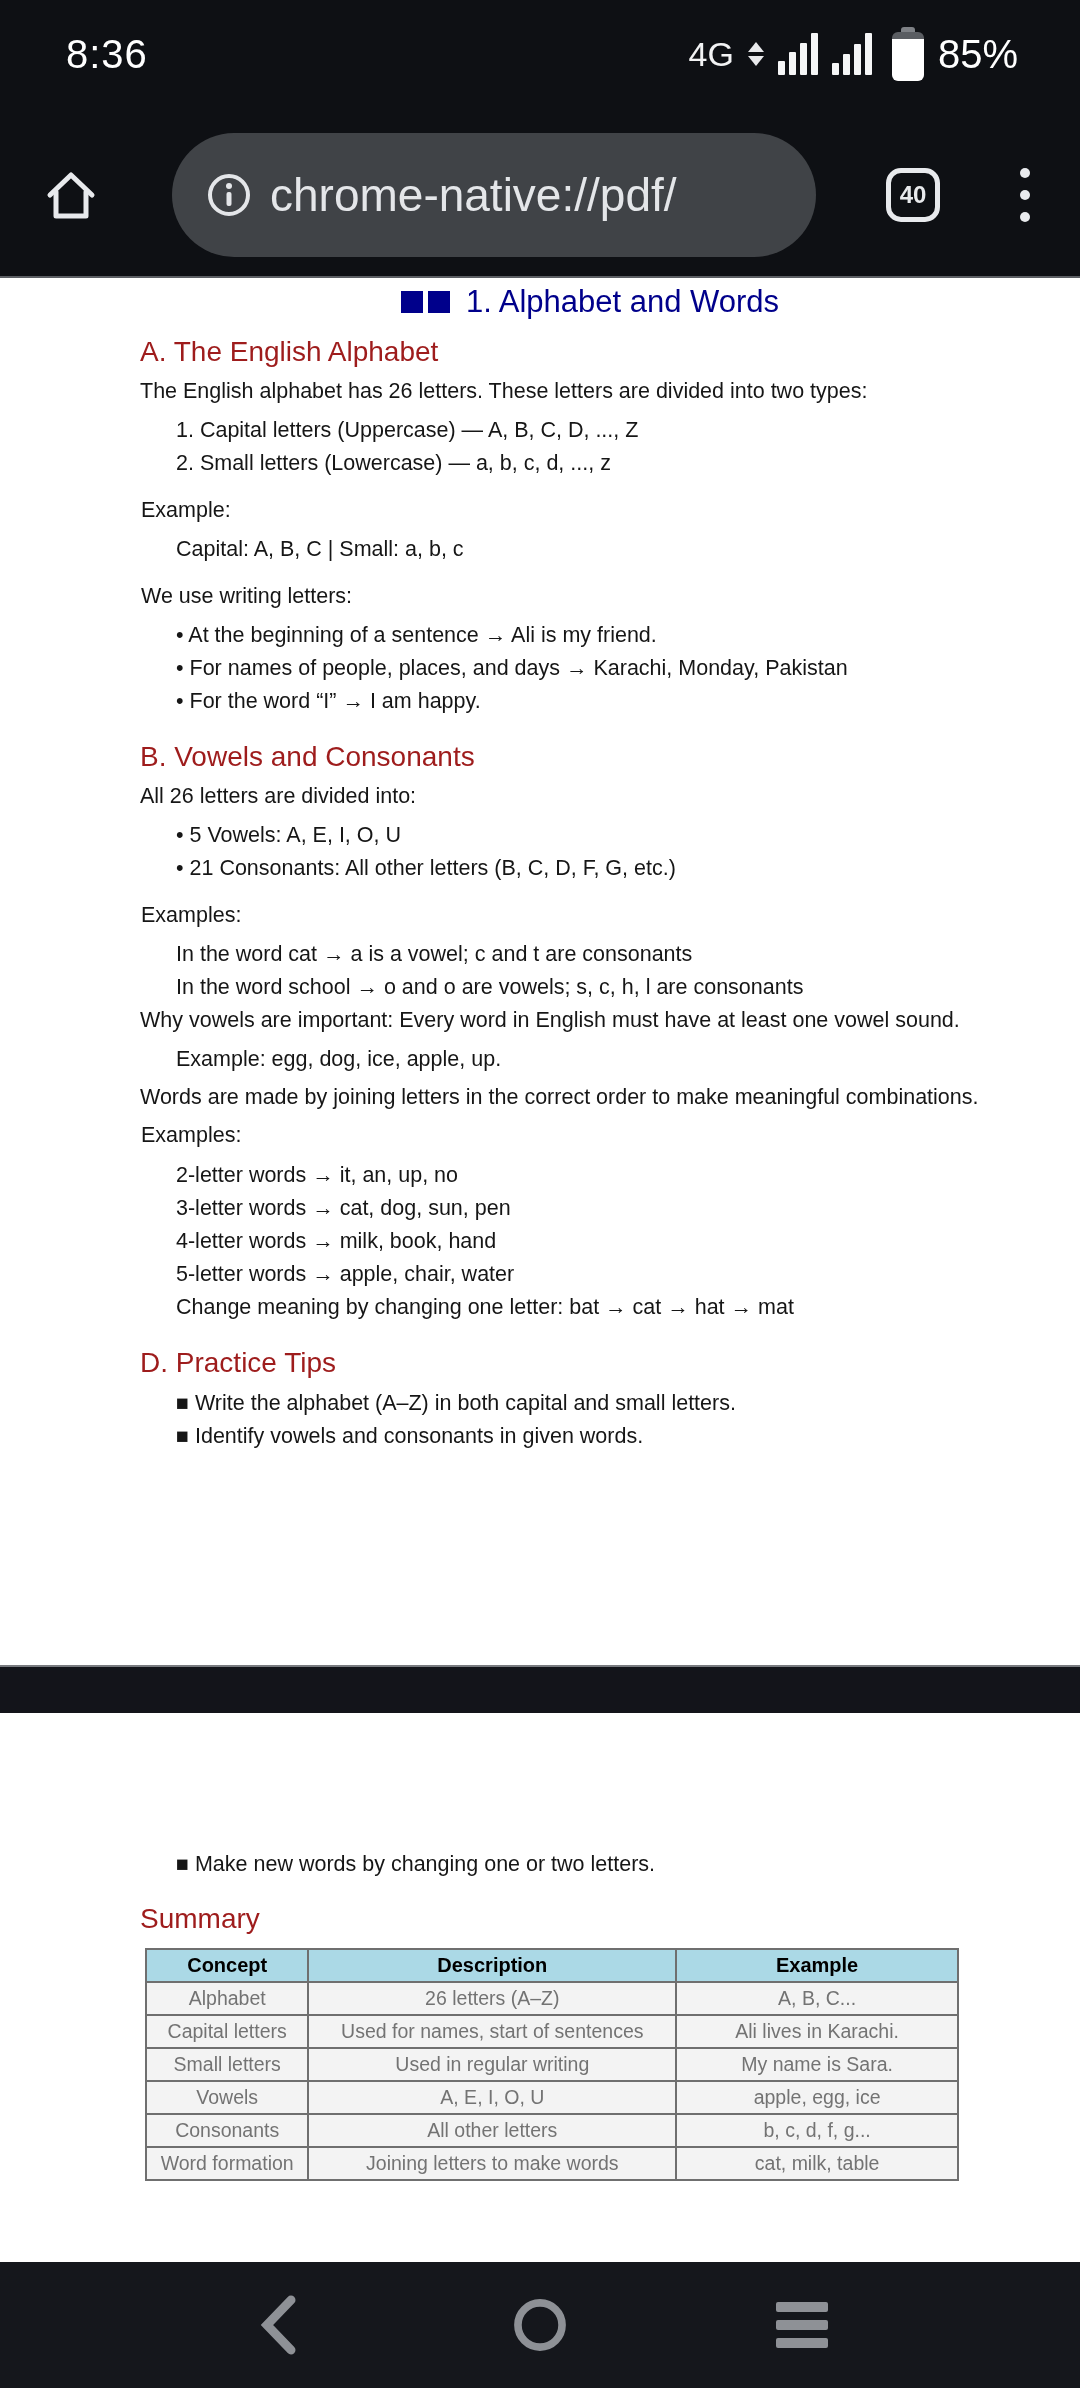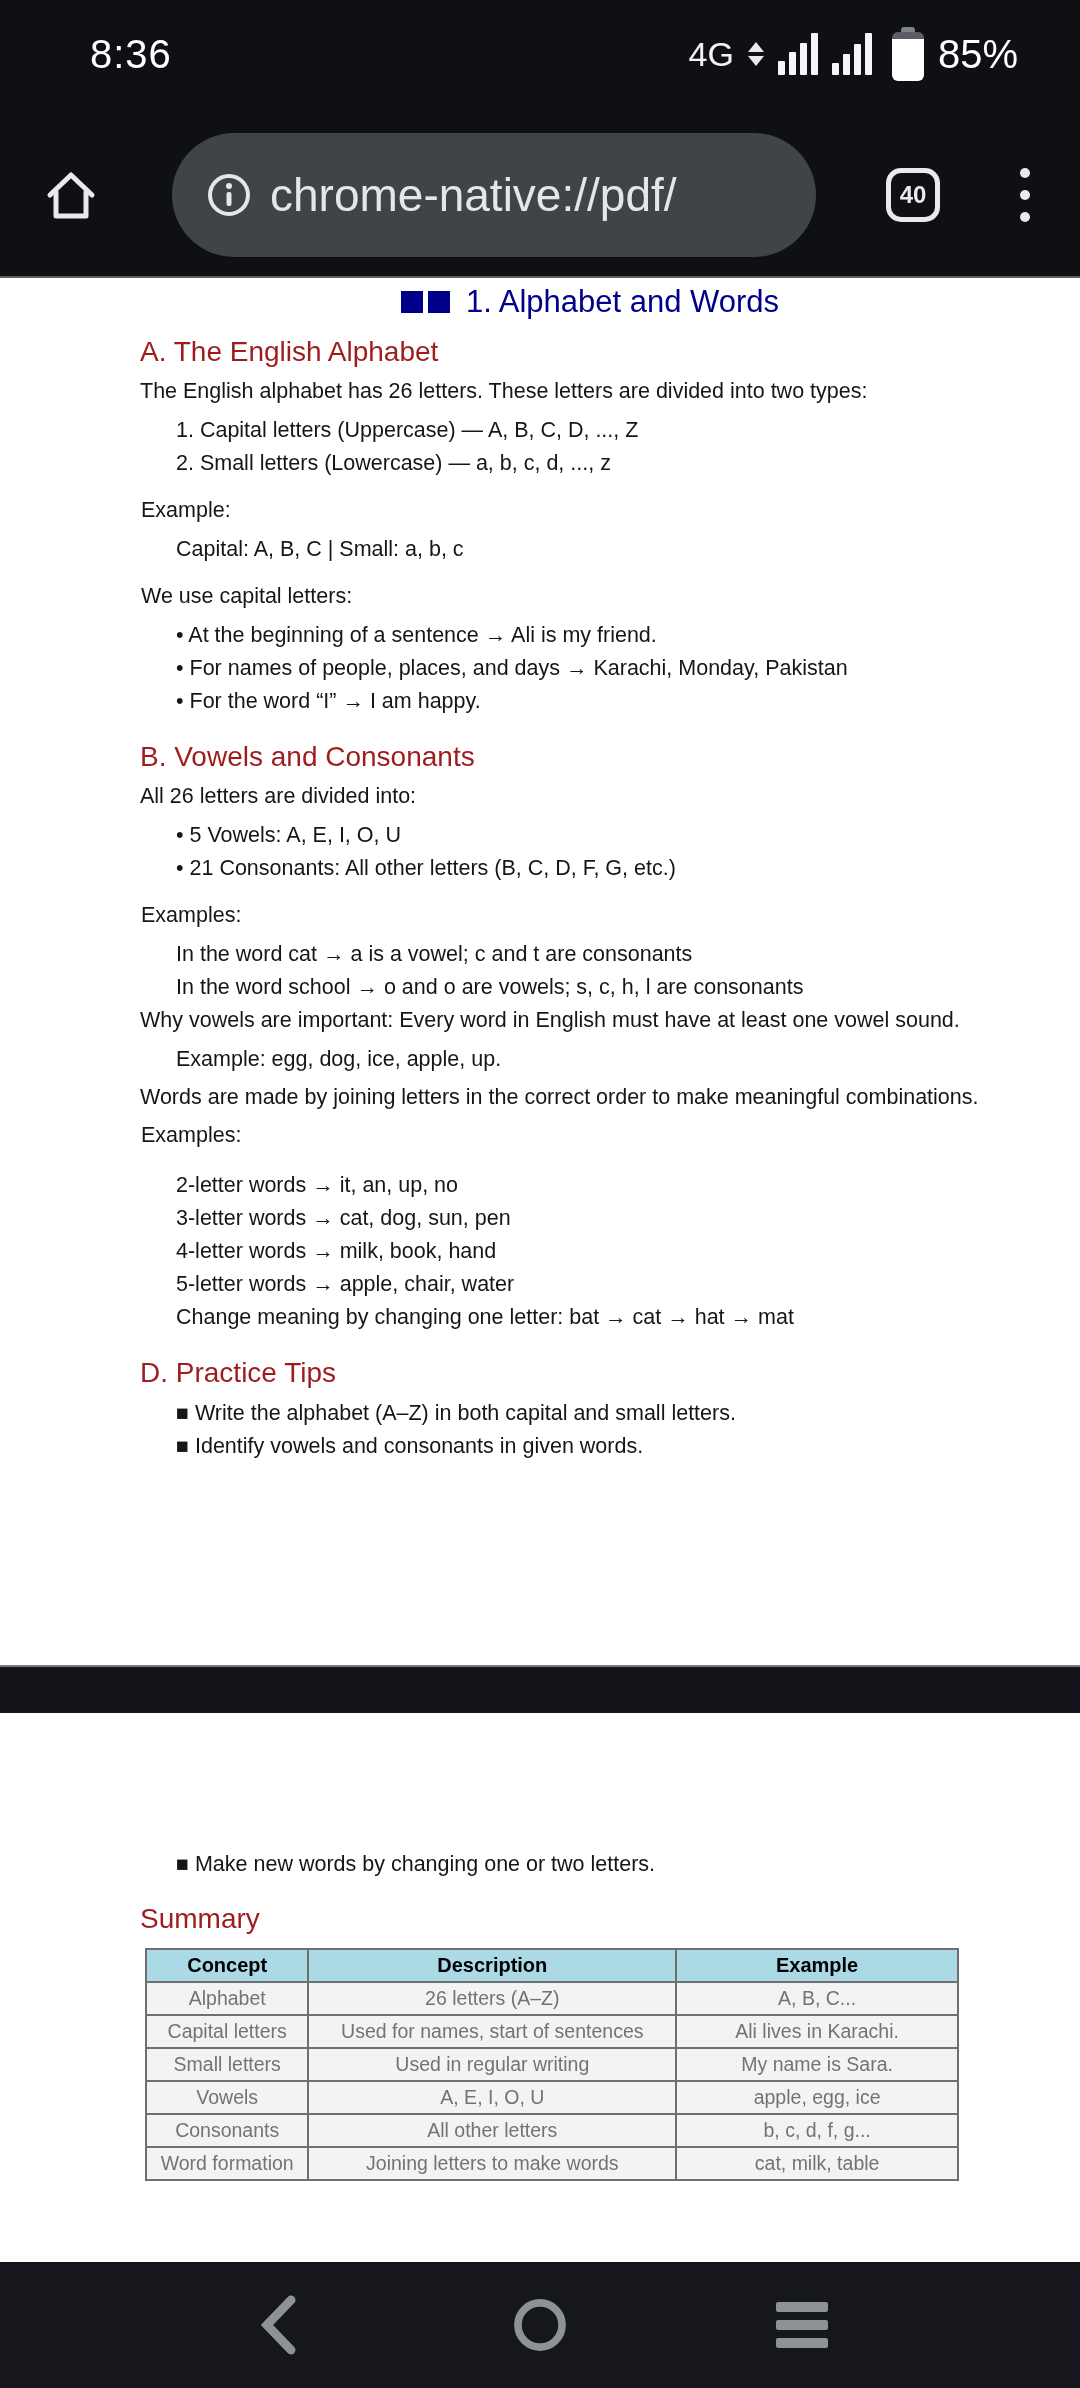--- a/index.html
+++ b/index.html
@@ -5,21 +5,21 @@
   html,body{margin:0;padding:0;background:#000;}
   .screen{position:relative;width:1080px;height:2388px;overflow:hidden;
           font-family:"Liberation Sans","DejaVu Sans",sans-serif;background:#fff;}
 
   
   .chrome{position:absolute;top:0;left:0;width:1080px;height:278px;
           background:var(--chrome_bg,#0e1014);box-sizing:border-box;
           border-bottom:2px solid #5c5f64;}
   .status-bar{height:90px;display:flex;align-items:center;justify-content:space-between;
               padding:18px 62px 0 66px;box-sizing:border-box;}
-  .time{color:#fff;font-size:40px;font-weight:500;letter-spacing:1px;margin-left:24px;}
+  .time{color:#fff;font-size:40px;font-weight:500;letter-spacing:1px;}
   .status-right{display:flex;align-items:center;gap:14px;}
   .net-label{color:#f2f3f4;font-size:34px;font-weight:500;}
   .updown{display:flex;flex-direction:column;gap:4px;align-items:center;}
   .tri-up{width:0;height:0;border-left:8px solid transparent;border-right:8px solid transparent;
           border-bottom:10px solid #e9eaec;}
   .tri-down{width:0;height:0;border-left:8px solid transparent;border-right:8px solid transparent;
             border-top:10px solid #e9eaec;}
   .sig{display:flex;align-items:flex-end;gap:4px;height:42px;}
   .sig i{display:block;width:7px;background:#f5f6f7;border-radius:1px;}
   .battery{position:relative;width:32px;height:54px;margin-left:6px;}
@@ -57,21 +57,21 @@
   .h2{font-size:28px;font-weight:400;line-height:36px;color:var(--heading_red,#9e1c1c);
       margin:21px 0 0 0;}
   .h2.first{margin-top:14px;}
   .p{font-size:21.5px;line-height:33px;margin:5px 0 0 0;}
   .p.flush{margin-top:0;}
   .label{font-size:21.5px;line-height:33px;margin:14px 0 0 1px;}
   .label.tight{margin-top:5px;}
   .indent{padding-left:36px;}
   .li{font-size:21.5px;line-height:33px;margin:0;}
   .li.gap{margin-top:6px;}
-  .li.gap7{margin-top:17px;}
+  .li.gap7{margin-top:7px;}
 
   .tip3-wrap{margin-top:135px;}
   .summary-h{margin-top:20px;}
   table.summary{border-collapse:collapse;margin:11px 0 0 5px;width:814px;table-layout:fixed;
                 border:2px solid var(--table_border,#6f6f6f);}
   table.summary col.c1{width:20%;} table.summary col.c2{width:45.3%;} table.summary col.c3{width:34.7%;}
   table.summary th{background:var(--table_header_bg,#abd9e6);color:#000;font-size:20px;font-weight:700;
       height:31px;border:2px solid var(--table_border,#6f6f6f);text-align:center;padding:0;margin-left:16px;}
   table.summary td{background:var(--table_cell_bg,#f3f3f3);color:#737373;font-size:19.5px;font-weight:400;
       height:31px;border:2px solid var(--table_border,#6f6f6f);text-align:center;padding:0;}
@@ -151,21 +151,21 @@
       <h2 class="h2 first">A. The English Alphabet</h2>
       <p class="p">The English alphabet has 26 letters. These letters are divided into two types:</p>
       <div class="indent">
         <p class="li gap">1. Capital letters (Uppercase) — A, B, C, D, ..., Z</p>
         <p class="li">2. Small letters (Lowercase) — a, b, c, d, ..., z</p>
       </div>
       <p class="label">Example:</p>
       <div class="indent">
         <p class="li gap">Capital: A, B, C | Small: a, b, c</p>
       </div>
-      <p class="label">We use capital letters:</p>
+      <p class="label">We use writing letters:</p>
       <div class="indent">
         <p class="li gap">• At the beginning of a sentence → Ali is my friend.</p>
         <p class="li">• For names of people, places, and days → Karachi, Monday, Pakistan</p>
         <p class="li">• For the word “I” → I am happy.</p>
       </div>
 
       <h2 class="h2">B. Vowels and Consonants</h2>
       <p class="p">All 26 letters are divided into:</p>
       <div class="indent">
         <p class="li gap">• 5 Vowels: A, E, I, O, U</p>

